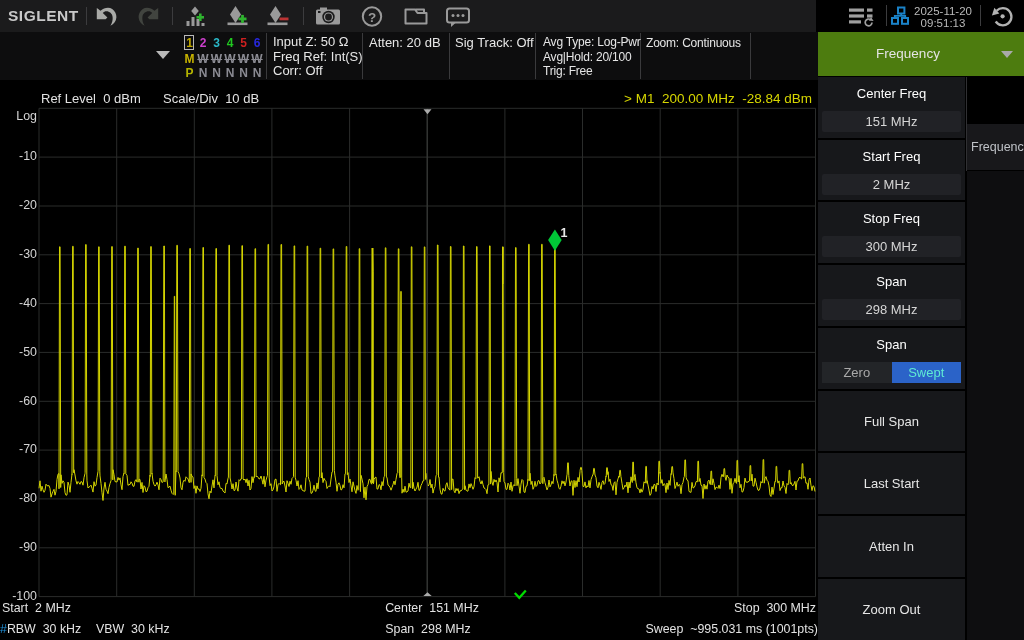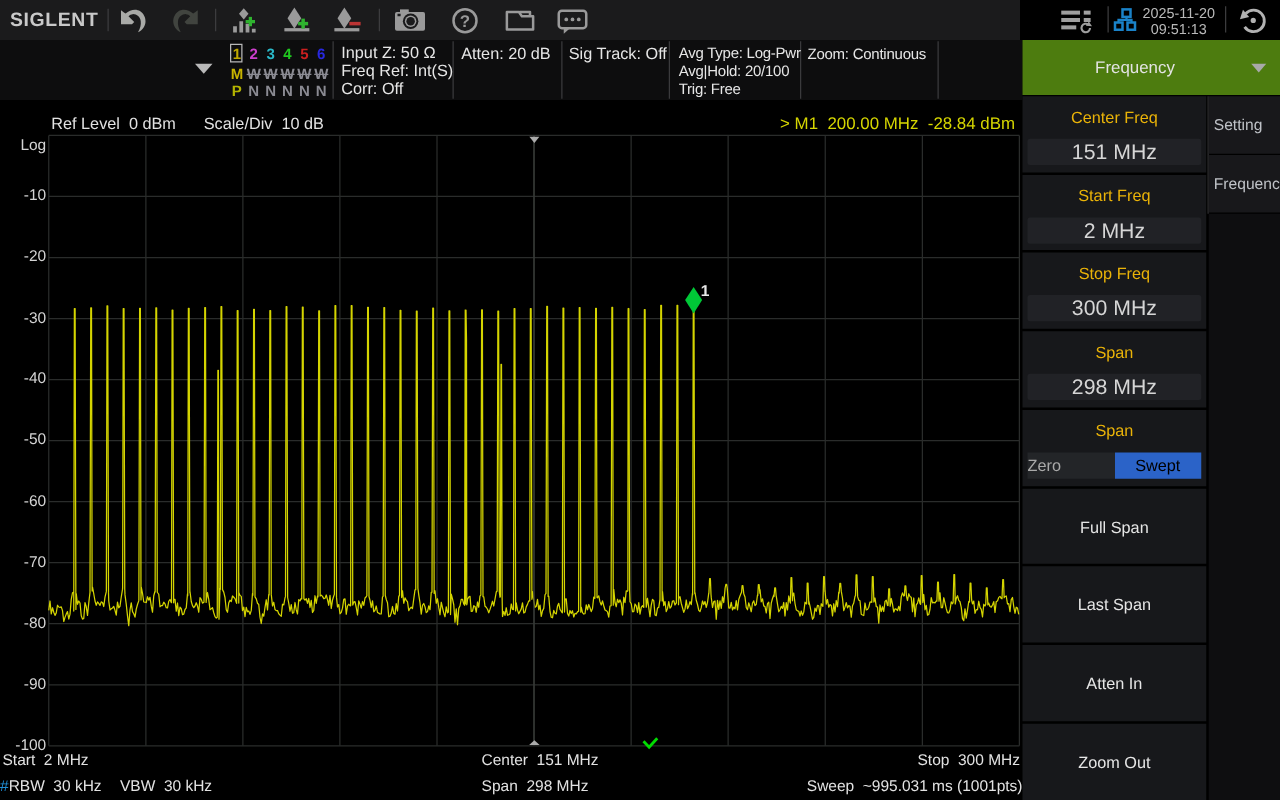--- a/index.html
+++ b/index.html
@@ -8,22 +8,22 @@
 .vsep{position:absolute;width:1px;background:#3a3a3c}
 .cell{position:absolute;font-size:13px;line-height:14.7px;white-space:nowrap}.cell.sm{font-size:12px;letter-spacing:-0.2px}
 #dd{left:3px;top:3px;width:171px;height:42px;background:#1e1f21;border-radius:6px;padding:4px 10px;font-size:13.5px;line-height:16.5px;color:#eee}
 #ddcaret{left:156px;top:19px;width:0;height:0;border-left:7px solid transparent;border-right:7px solid transparent;border-top:8px solid #b9b9b9}
 .tr{position:absolute;font-size:12px;font-weight:700;width:13px;text-align:center}
 #rp{left:818px;top:32px;width:206px;height:608px;color:#e4e4e4}
 #rphead{position:absolute;left:0;top:0;width:206px;height:44px;background:#4d7c0f}
 #rphead span{position:absolute;left:0;top:14px;width:180px;text-align:center;font-size:13.5px}
 #rpcaret{position:absolute;left:1001px;top:51px;width:0;height:0;border-left:6px solid transparent;border-right:6px solid transparent;border-top:7px solid #a9a9a9}
 .item{position:absolute;left:0;width:147px;background:#17181b}
-.ilab{position:absolute;left:0;top:9px;width:147px;text-align:center;font-size:13px;color:#eab308}
-.ival{position:absolute;left:4px;top:34px;width:139px;height:21px;background:#212226;border-radius:2px;text-align:center;font-size:17px;line-height:21px;color:#d6d6d6}
+.ilab{position:absolute;left:0;top:9px;width:147px;text-align:center;font-size:13px;color:#ffffff}
+.ival{position:absolute;left:4px;top:34px;width:139px;height:21px;background:#212226;border-radius:2px;text-align:center;font-size:13px;line-height:21px;color:#d6d6d6}
 .ibtn{position:absolute;left:0;top:0;width:147px;height:100%;text-align:center;font-size:13px;color:#e6e6e6;display:flex;align-items:center;justify-content:center}
 .tab{position:absolute;left:149px;width:57px;height:46px;background:#18181b;color:#bfc2c7;font-size:12.5px;display:flex;align-items:center;justify-content:flex-start;padding-left:4px}
 svg text{font-family:"Liberation Sans",sans-serif}
 </style></head><body>
 
 <svg class="abs" style="left:0;top:0" width="1024" height="640" viewBox="0 0 1024 640">
   <g stroke="#2a2c2b" stroke-width="1">
       <line x1="39.0" y1="108.3" x2="39.0" y2="596.6"></line>
       <line x1="116.7" y1="108.3" x2="116.7" y2="596.6"></line>
       <line x1="194.3" y1="108.3" x2="194.3" y2="596.6"></line>
@@ -222,32 +222,31 @@
     <div class="item" style="top:170px;height:61px">
       <div class="ilab">Stop Freq</div>
       <div class="ival">300 MHz</div>
     </div>
     <div class="item" style="top:233px;height:61px">
       <div class="ilab">Span</div>
       <div class="ival">298 MHz</div>
     </div>
     <div class="item" style="top:296px;height:61px">
       <div class="ilab">Span</div>
-      <div style="position:absolute;left:4px;top:34px;width:69.5px;height:21px;background:#232528;color:#a9a9a9;font-size:13px;line-height:21px;">Zero</div>
-      <div style="position:absolute;left:73.5px;top:34px;width:69.5px;height:21px;background:#2b63c8;color:#000000;font-size:13px;line-height:21px;text-align:center">Swept</div>
+      <div style="position:absolute;left:4px;top:34px;width:69.5px;height:21px;background:#232528;color:#a9a9a9;font-size:13px;line-height:21px;text-align:center">Zero</div>
+      <div style="position:absolute;left:73.5px;top:34px;width:69.5px;height:21px;background:#2b63c8;color:#5eead4;font-size:13px;line-height:21px;text-align:center">Swept</div>
     </div>
     <div class="item" style="top:359px;height:60px">
       <div class="ibtn">Full Span</div>
     </div>
     <div class="item" style="top:421px;height:61px">
-      <div class="ibtn">Last Span</div>
+      <div class="ibtn">Last Start</div>
     </div>
     <div class="item" style="top:484px;height:61px">
       <div class="ibtn">Atten In</div>
     </div>
     <div class="item" style="top:547px;height:61px">
       <div class="ibtn">Zoom Out</div>
     </div>
   <div style="position:absolute;left:148px;top:45px;width:1px;height:94px;background:#303033"></div>
-  <div class="tab" style="top:45px">Setting</div>
   <div class="tab" style="top:92px">Frequency</div>
   <div style="position:absolute;left:149px;top:139px;width:57px;height:469px;background:#0e0e10"></div>
 </div>
 <div id="rpcaret" class="abs"></div>
 </body></html>

